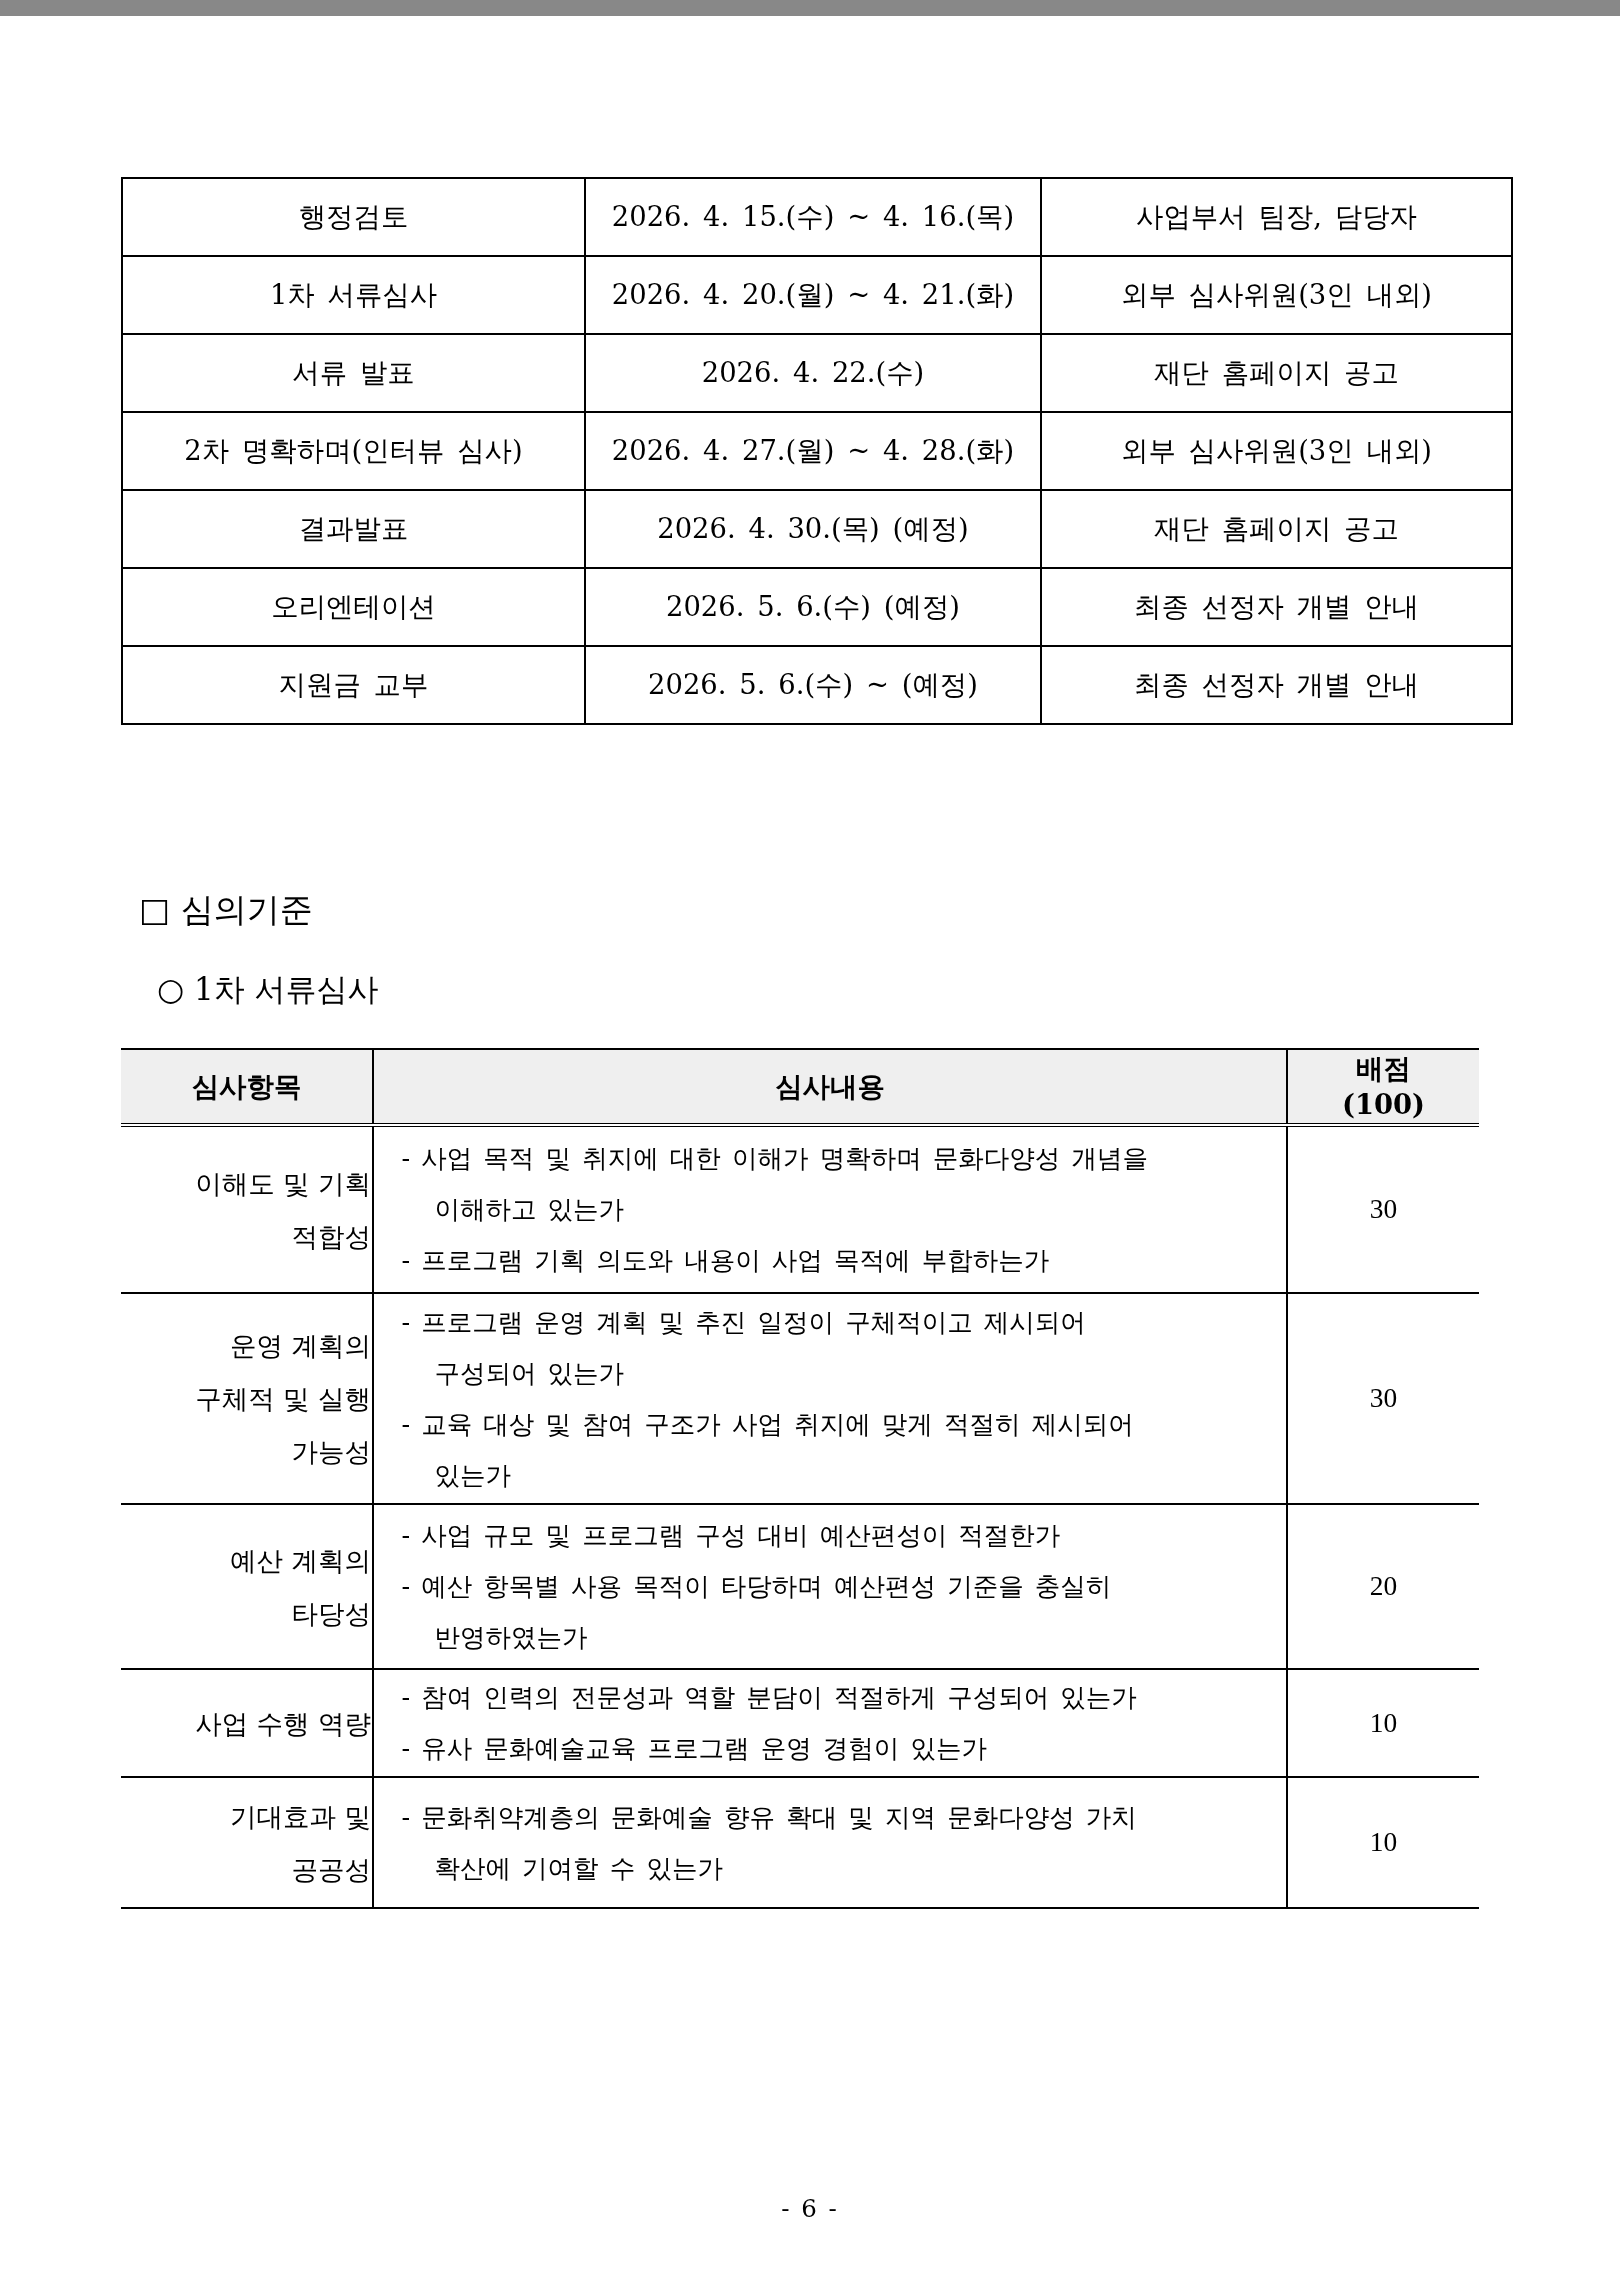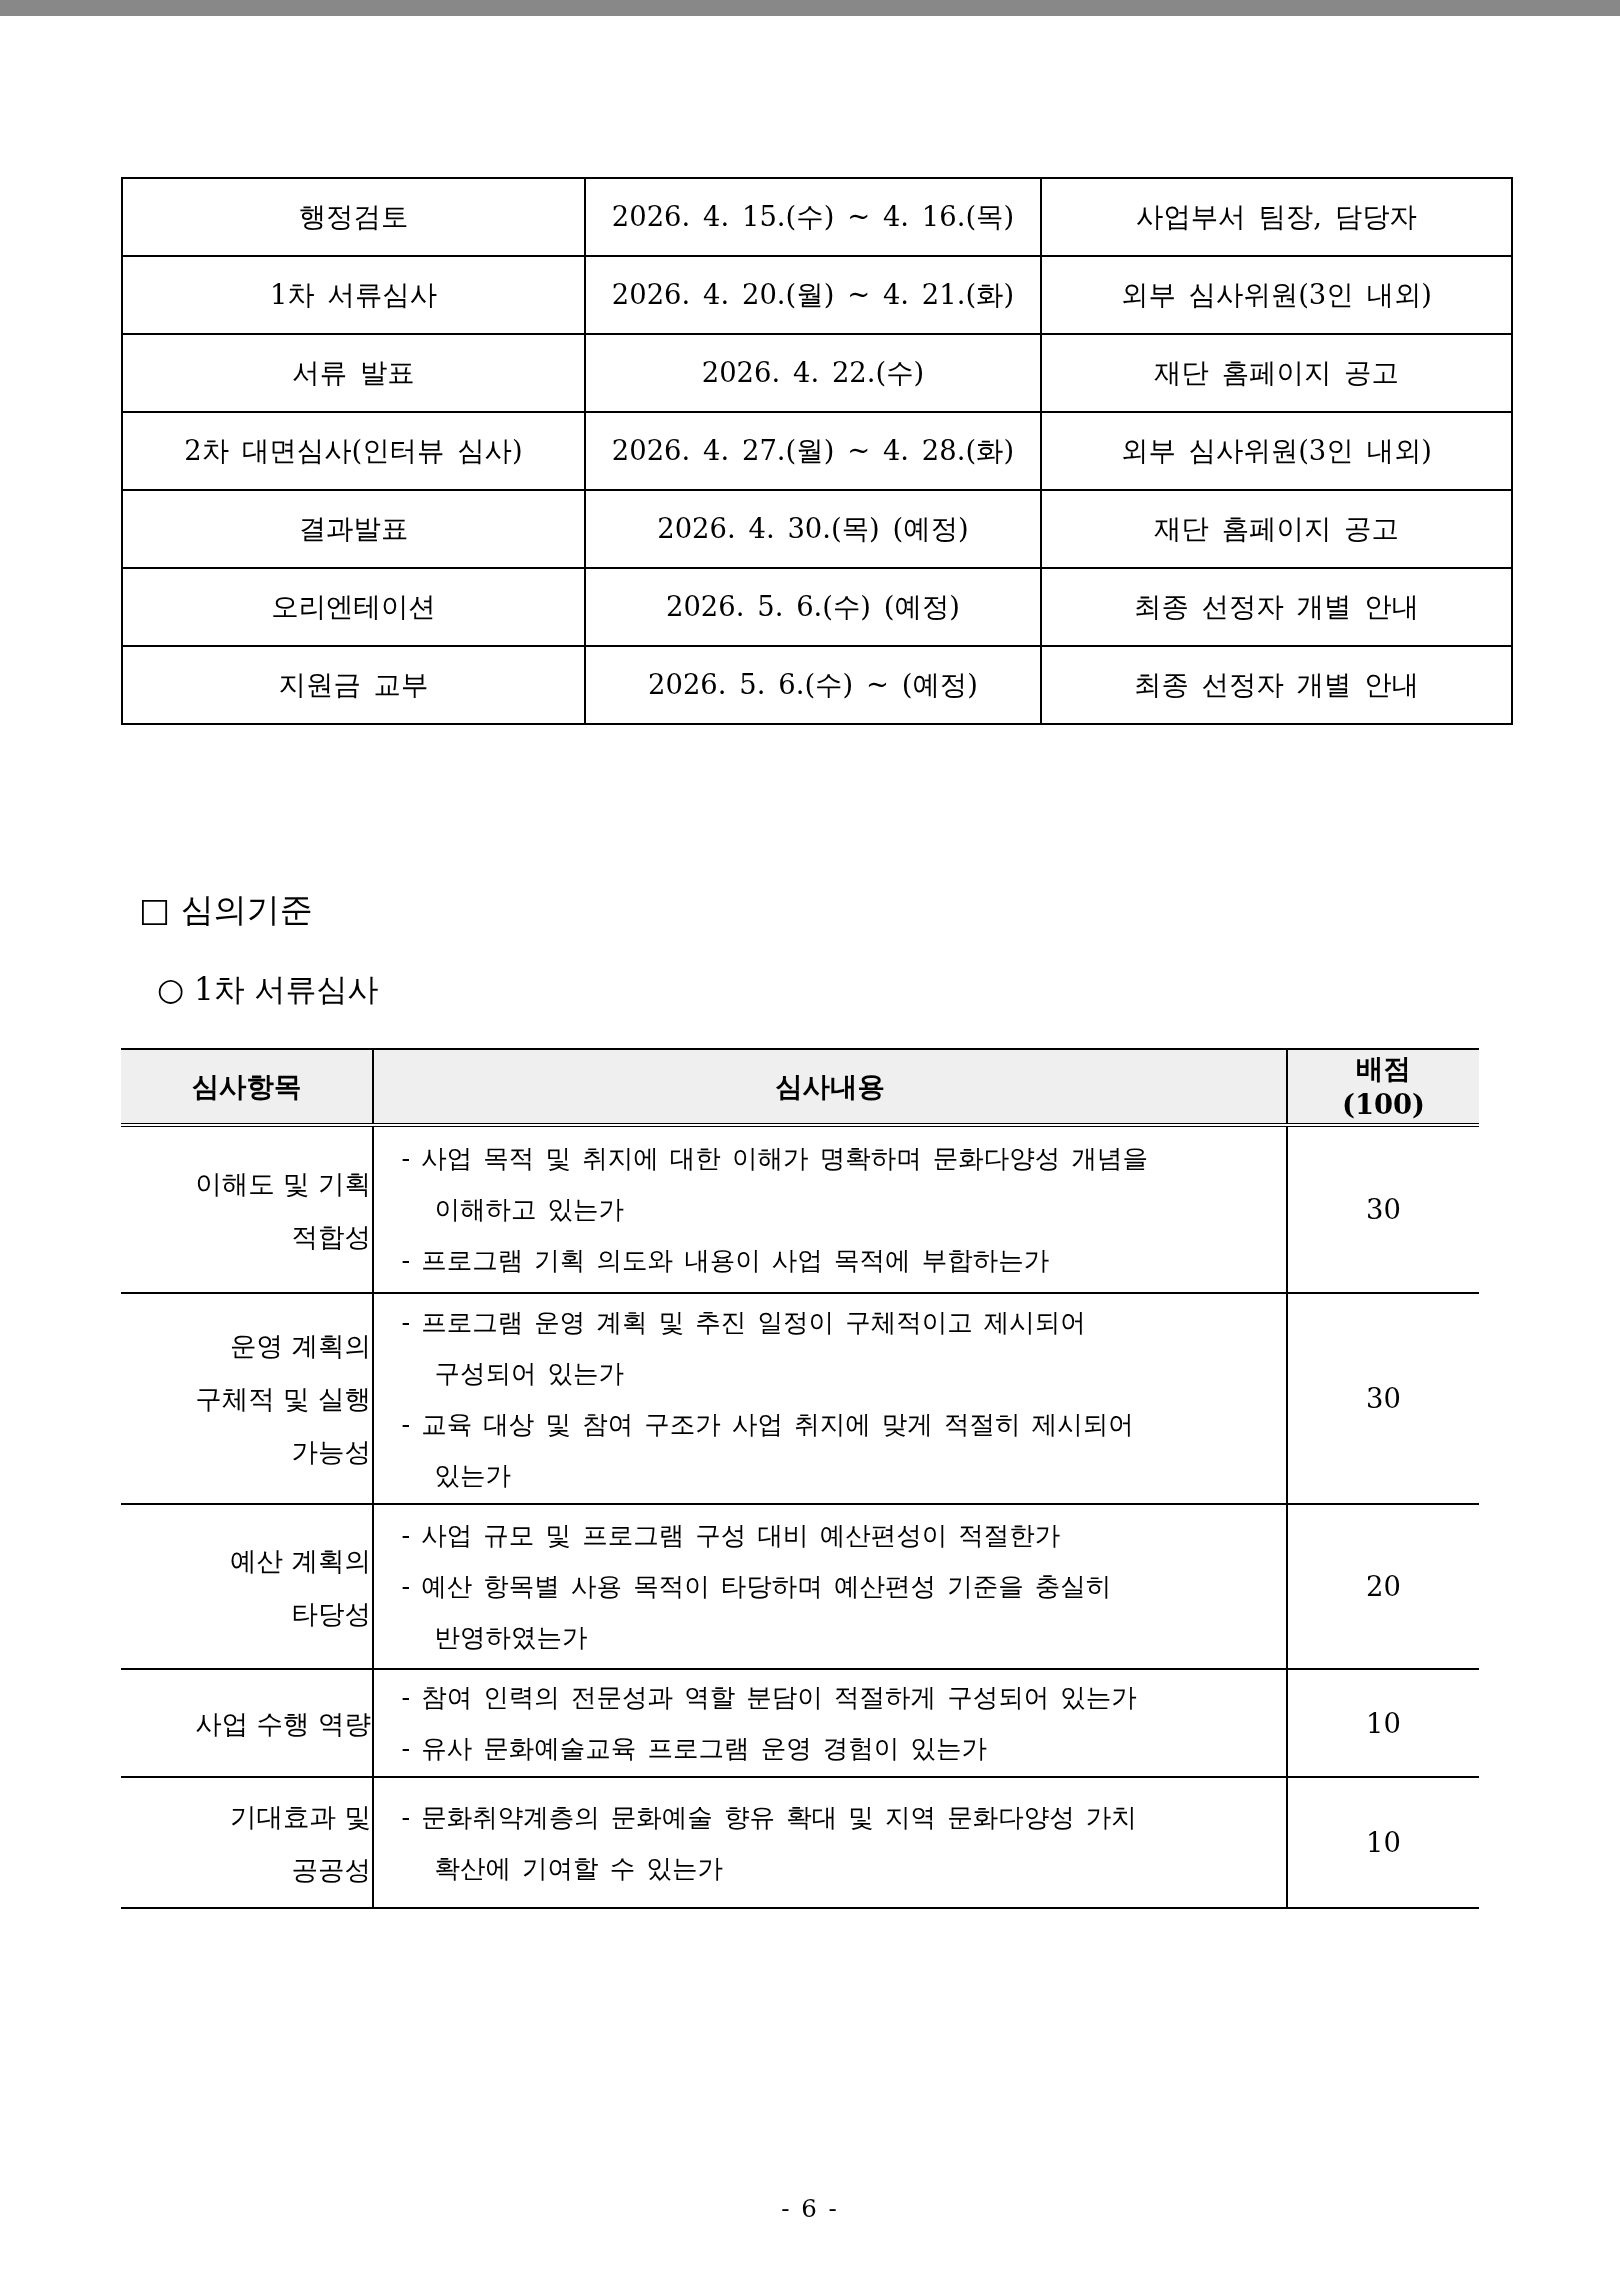--- a/index.html
+++ b/index.html
@@ -88,20 +88,21 @@
   td.c-content .bullet{
     white-space:pre;
     padding-left:33px;
     text-indent:-33px;
     line-height:2.0;
     word-spacing:0.12em;
   }
   td.c-score{
     text-align:center;
     font-size:27.4px;
+    font-family:Liberation Serif, serif;
   }
   tr.cr-1 td{height:163px;}
   tr.cr-2 td{height:207px;}
   tr.cr-3 td{height:161px;}
   tr.cr-4 td{height:104px;}
   tr.cr-5 td{height:127px;}
 
   
   .page-number{
     position:absolute;left:0;top:2178px;width:100%;
@@ -131,21 +132,21 @@
         <td>1차 서류심사</td>
         <td>2026. 4. 20.(월) ~ 4. 21.(화)</td>
         <td>외부 심사위원(3인 내외)</td>
       </tr>
       <tr>
         <td>서류 발표</td>
         <td>2026. 4. 22.(수)</td>
         <td>재단 홈페이지 공고</td>
       </tr>
       <tr>
-        <td>2차 대면심사(인터뷰 심사)</td>
+        <td>2차 명확하며(인터뷰 심사)</td>
         <td>2026. 4. 27.(월) ~ 4. 28.(화)</td>
         <td>외부 심사위원(3인 내외)</td>
       </tr>
       <tr>
         <td>결과발표</td>
         <td>2026. 4. 30.(목) (예정)</td>
         <td>재단 홈페이지 공고</td>
       </tr>
       <tr>
         <td>오리엔테이션</td>

